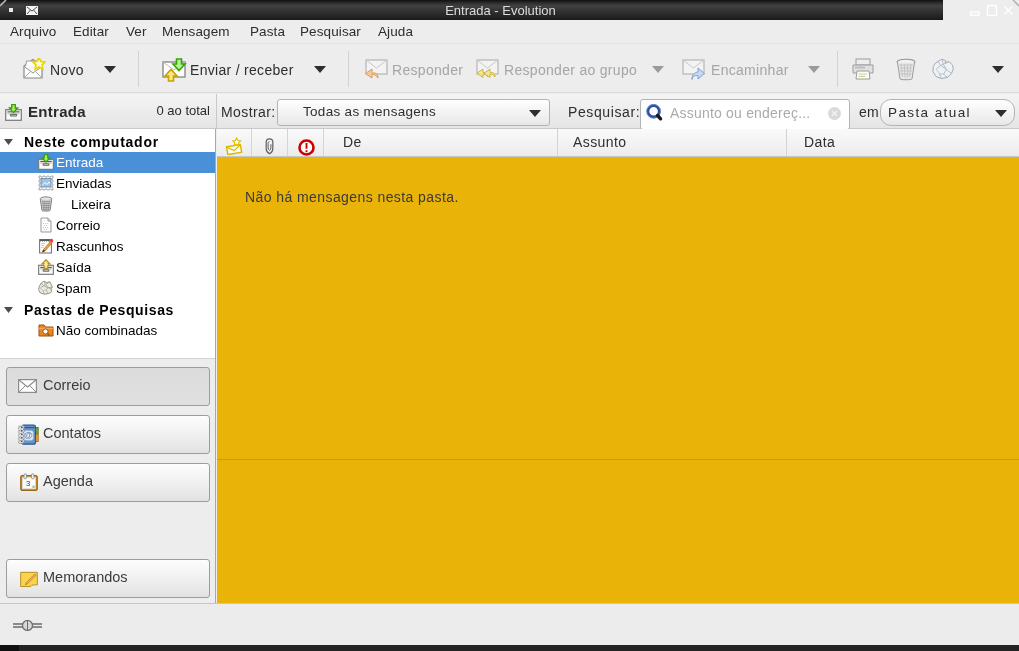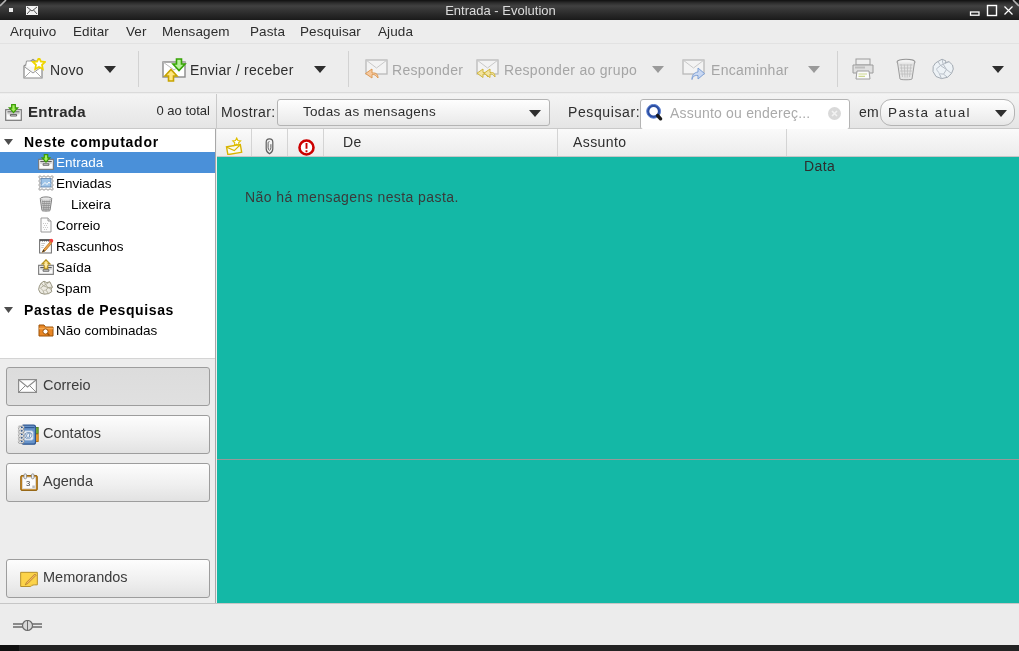--- a/index.html
+++ b/index.html
@@ -1,20 +1,20 @@
 <!DOCTYPE html>
 <html><head>
 <meta charset="utf-8">
 <style>
   * { margin:0; padding:0; box-sizing:border-box; }
   html,body { width:1019px; height:651px; overflow:hidden; }
   body { font-family:"Liberation Sans", sans-serif; position:relative; background:#ededed; }
   .abs { position:absolute; }
   
-  #titlebar { left:0; top:0; width:1019px; height:20px;
+  #titlebar { left:0; top:0; width:943px; height:20px;
     background:linear-gradient(#101010 0%, #2e2e2e 15%, #414141 30%, #353535 50%, #2a2a2a 70%, #202020 90%, #191919 100%); }
   #title { left:-9px; width:1019px; text-align:center; top:3px; color:#dcdcdc; font-size:13px; }
   
   #menubar { left:0; top:20px; width:1019px; height:24px; background:#ededed; border-bottom:1px solid #e2e2e2; }
   .menu { top:4px; font-size:13.5px; letter-spacing:0.1px; color:#2d2d2d; }
   
   #toolbar { left:0; top:45px; width:1019px; height:48px; background:#ededed; border-bottom:1px solid #dadada; }
   .tbtext { font-size:14px; letter-spacing:0.3px; color:#2e2e2e; top:17px; }
   .tbgray { color:#a5a5a5; }
   .tsep { top:6px; width:1px; height:36px; background:#d2d2d2; }
@@ -26,21 +26,21 @@
   
   #sidebar { left:0; top:129px; width:216px; height:474px; background:#fff; border-right:1px solid #a8a8a8; }
   .trow { left:0; width:215px; height:21px; font-size:13.5px; color:#000; }
   .trow .lbl { position:absolute; top:3px; }
   #switcher { left:0; top:229px; width:215px; height:245px; background:#ededed; border-top:1px solid #d4d4d4; }
   .swbtn { left:6px; width:204px; height:39px; border:1px solid #9d9d9d; border-radius:3px;
     background:linear-gradient(#fdfdfd, #eeeeee 60%, #e2e2e2); }
   .swbtn .ic { position:absolute; left:11px; top:7px; }
   .swbtn .tx { position:absolute; left:36px; top:9px; font-size:14.5px; color:#3c3c3c; }
   
-  #main { left:217px; top:129px; width:802px; height:474px; background:#14b8a6; }
+  #main { left:217px; top:129px; width:802px; height:474px; background:#eab308; }
   #lheader { left:0; top:0; width:802px; height:28px; background:linear-gradient(#fafafa, #ececec); border-bottom:1px solid #c6c6c6; }
   .hcell { top:0; height:27px; border-right:1px solid #d4d4d4; }
   .hlbl { font-size:14px; letter-spacing:0.4px; color:#2e2e2e; top:5px; }
   #statusbar { left:0; top:603px; width:1019px; height:42px; background:#ececec; border-top:1px solid #c6c6c6; }
   #bottomstrip { left:0; top:645px; width:1019px; height:6px; background:#232323; }
 </style>
 </head>
 <body>
   <div class="abs" id="titlebar">
     <div class="abs" id="title">Entrada - Evolution</div>
@@ -356,21 +356,21 @@
           <circle cx="8.5" cy="8.5" r="7" fill="#fff" stroke="#cc0000" stroke-width="2.6"></circle>
           <path d="M8.5 4 L8.5 9.8 M8.5 11.3 L8.5 13.2" stroke="#cc0000" stroke-width="1.9"></path>
         </svg>
       </div>
       <div class="abs hcell" style="left:108px;width:233px;">
         <span class="abs hlbl" style="left:18px;">De</span>
       </div>
       <div class="abs hcell" style="left:342px;width:228px;">
         <span class="abs hlbl" style="left:14px;">Assunto</span>
       </div>
-      <div class="abs hcell" style="left:571px;width:231px;border-right:none;margin-top:24px;">
+      <div class="abs hcell" style="left:571px;width:231px;border-right:none;">
         <span class="abs hlbl" style="left:16px;">Data</span>
       </div>
     </div>
     <span class="abs" style="left:28px;top:60px;font-size:14px;letter-spacing:0.42px;color:#3a3a3a;">Não há mensagens nesta pasta.</span>
     <div class="abs" style="left:0;top:330px;width:802px;height:1px;background:#989898;"></div>
   </div>
 
   <div class="abs" id="statusbar">
     <svg class="abs" style="left:13px;top:16px;" width="29" height="12" viewBox="0 0 29 12">
       <path d="M0 4 L10 4 M0 7 L10 7 M19 4 L29 4 M19 7 L29 7" stroke="#6b6b6b" stroke-width="1.6"></path>

